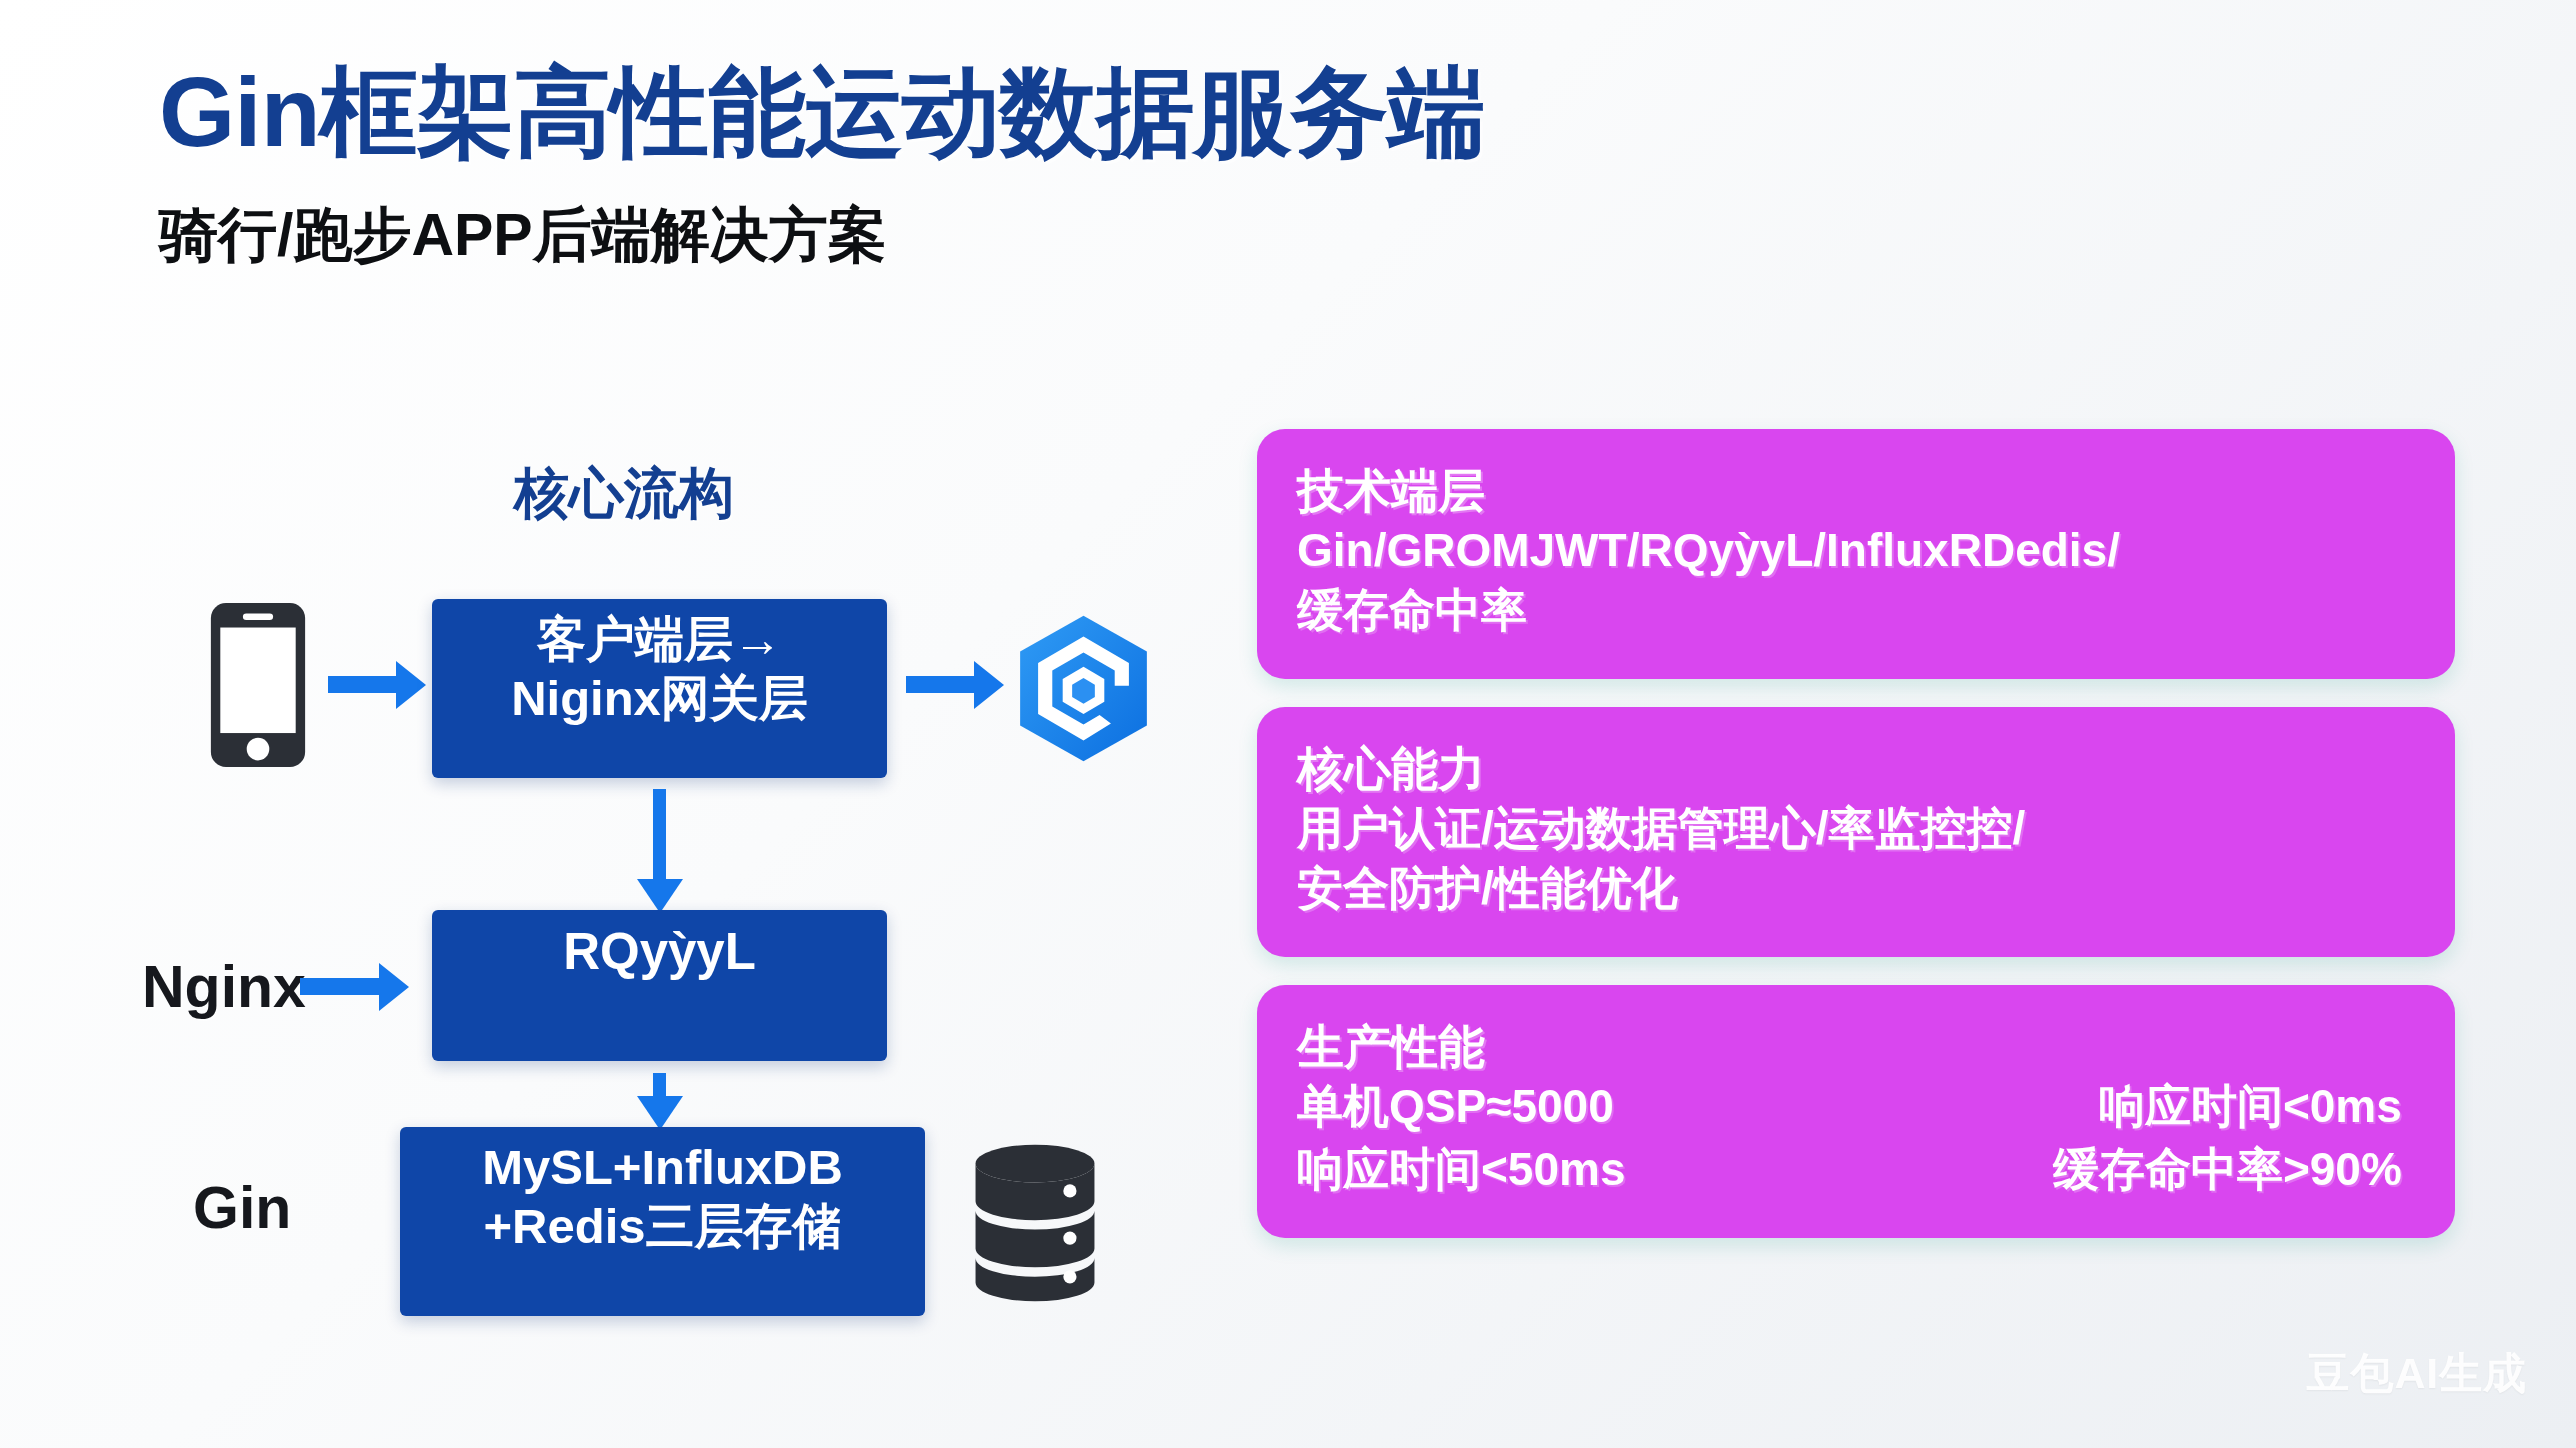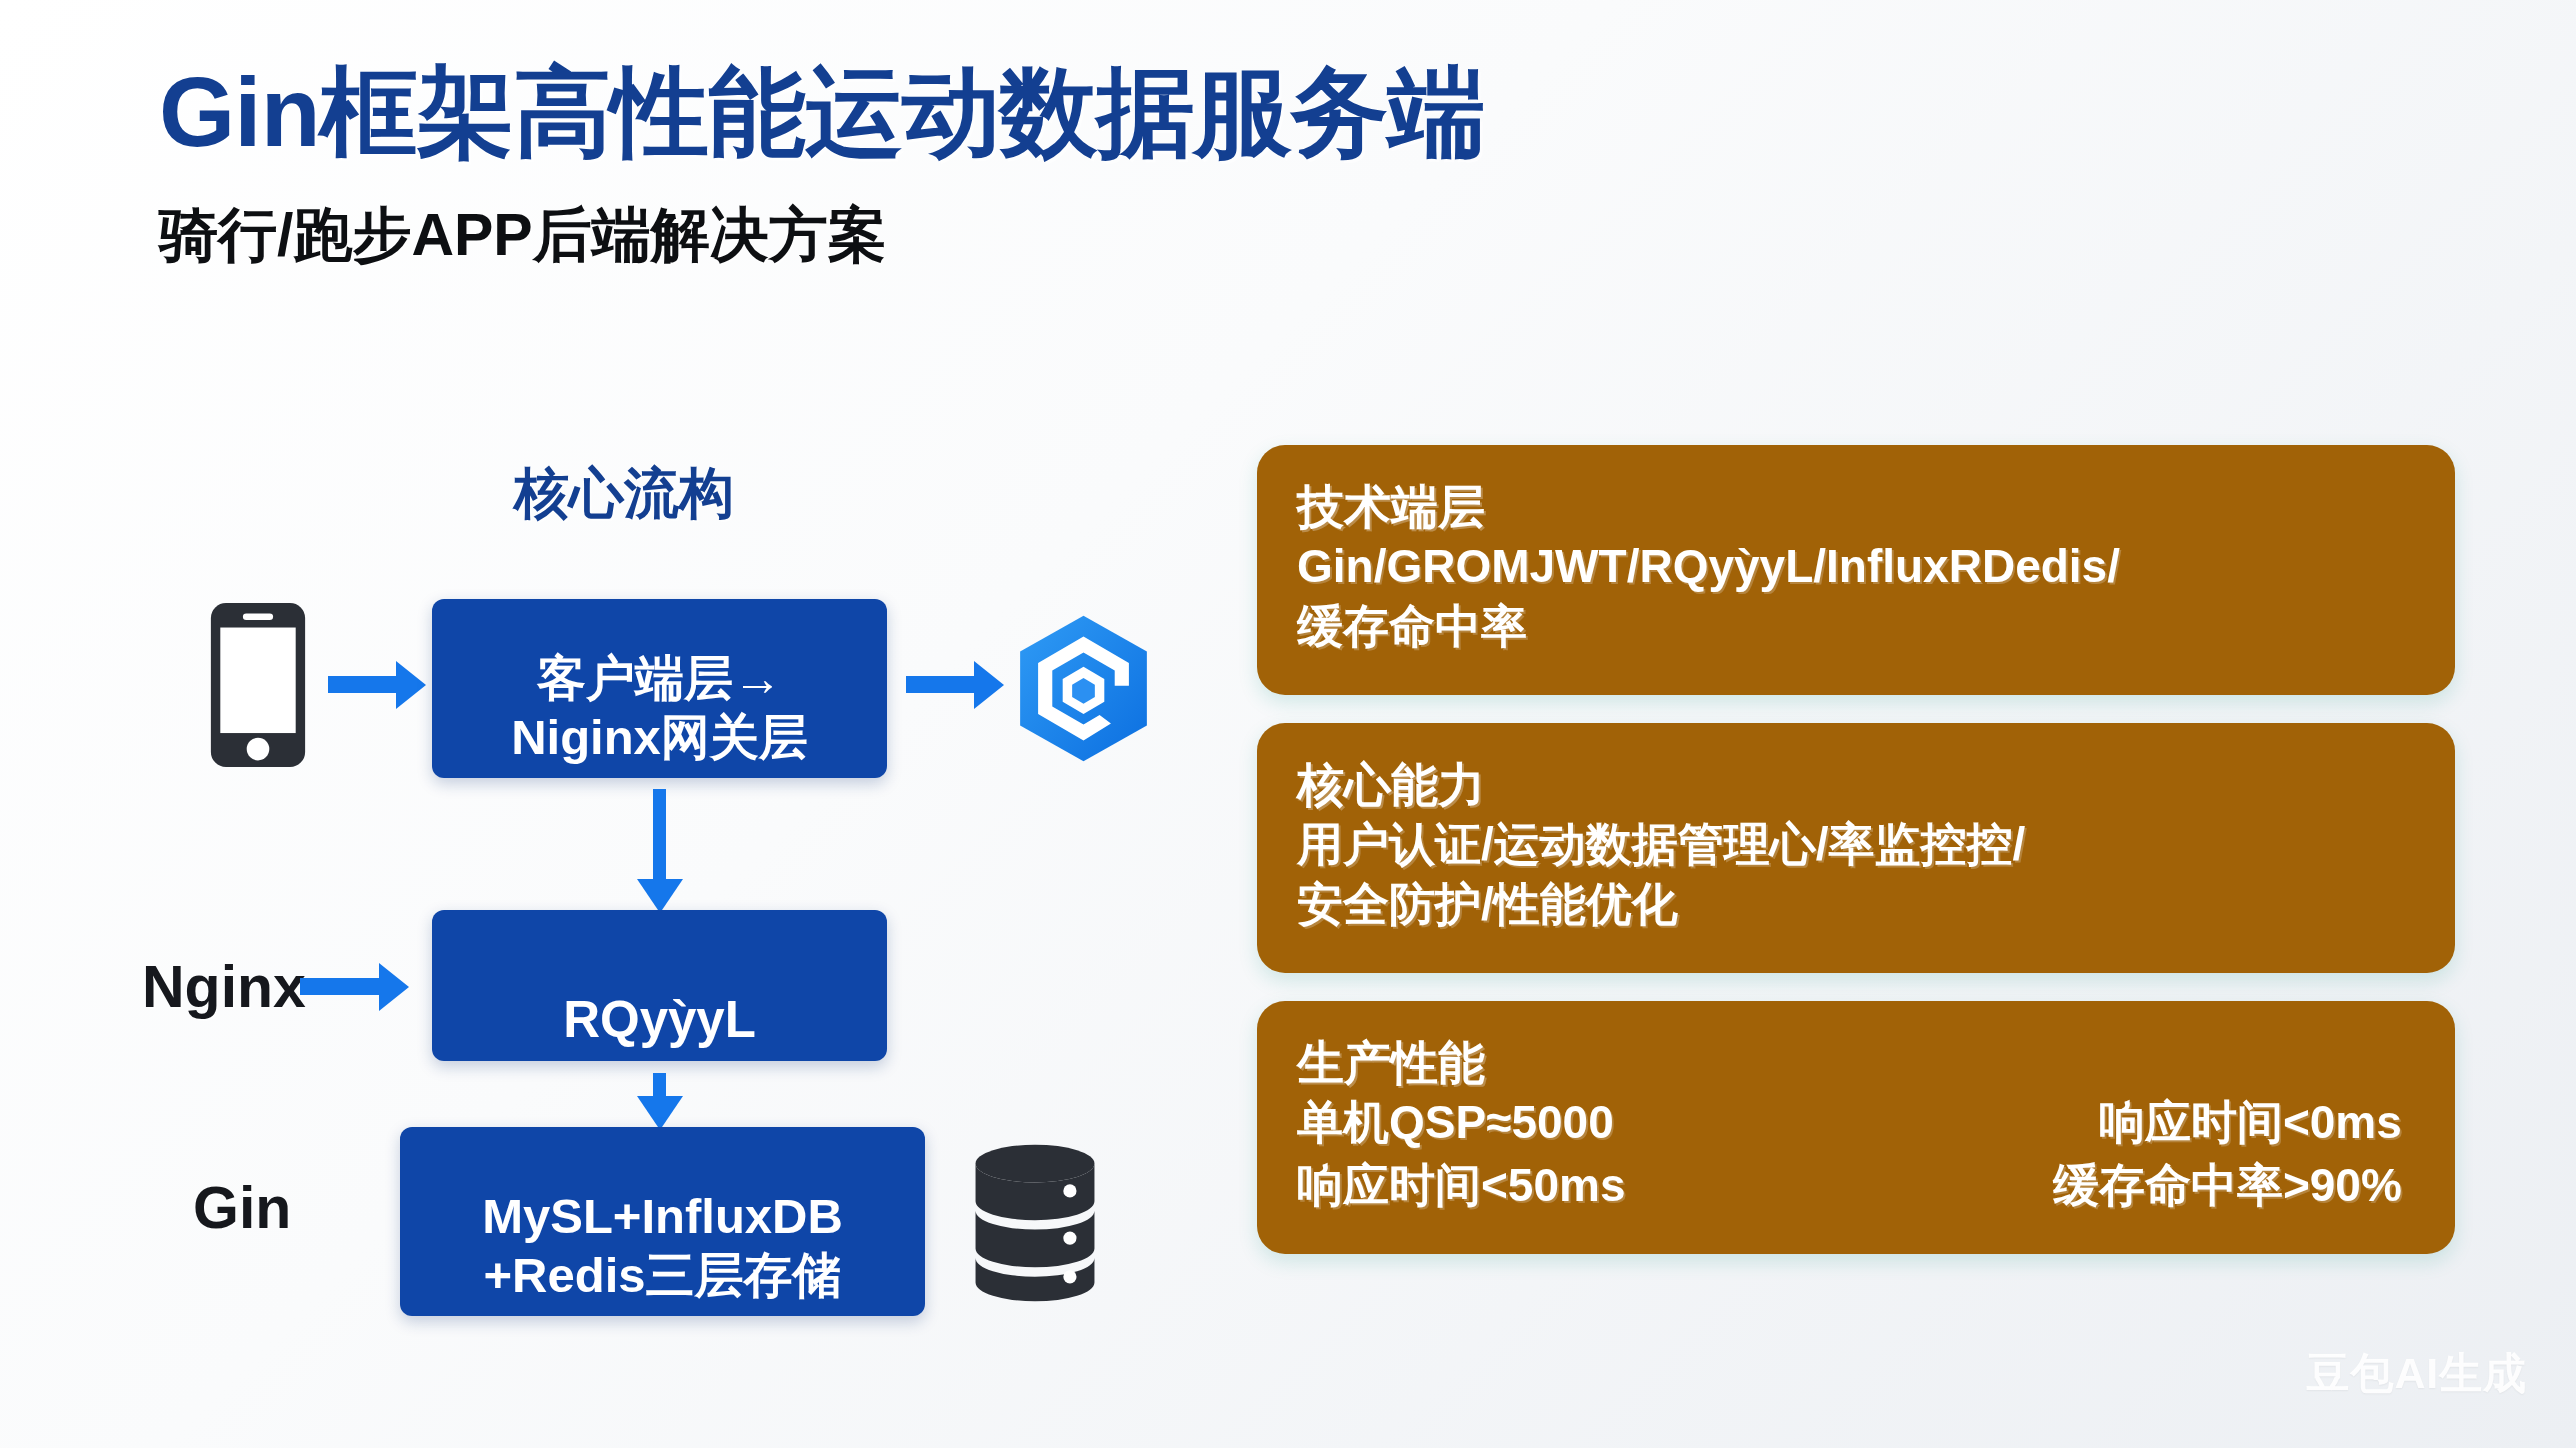--- a/index.html
+++ b/index.html
@@ -69,24 +69,24 @@
     left: 209px;
     top: 172px;
     width: 98px;
     height: 168px;
   }
 
   
   .node {
     position: absolute;
     background: #0F46A8;
-    border-radius: 12px;
+    border-radius: 6px;
     color: #ffffff;
     display: flex;
-    align-items: flex-end;
+    align-items: flex-start;
     justify-content: center;
     text-align: center;
     box-shadow: 0 5.7px 15px rgba(12,50,120,0.22);
     font-weight: 600;
     line-height: 1.2;
     padding: 11.3px 17px;
   }
 
   .node-client {
     left: 432px;
@@ -184,27 +184,26 @@
 
   
   .panels {
     position: absolute;
     left: 1257px;
     top: 429px;
     width: 1198px;
   }
 
   .panel {
-    background: #a16207;
+    background: #d946ef;
     border-radius: 28px;
     color: #ffffff;
     padding: 32px 40px 38px 40px;
     margin-bottom: 28px;
     box-shadow: 0 7.5px 19px rgba(20,150,130,0.16);
-    margin-top: 16px;
   }
 
   .panel-title {
     font-size: 47px;
     font-weight: 700;
     line-height: 1.28;
     text-shadow: 1.9px 1.9px 0 rgba(255,255,255,0.28);
   }
 
   .panel-line {

